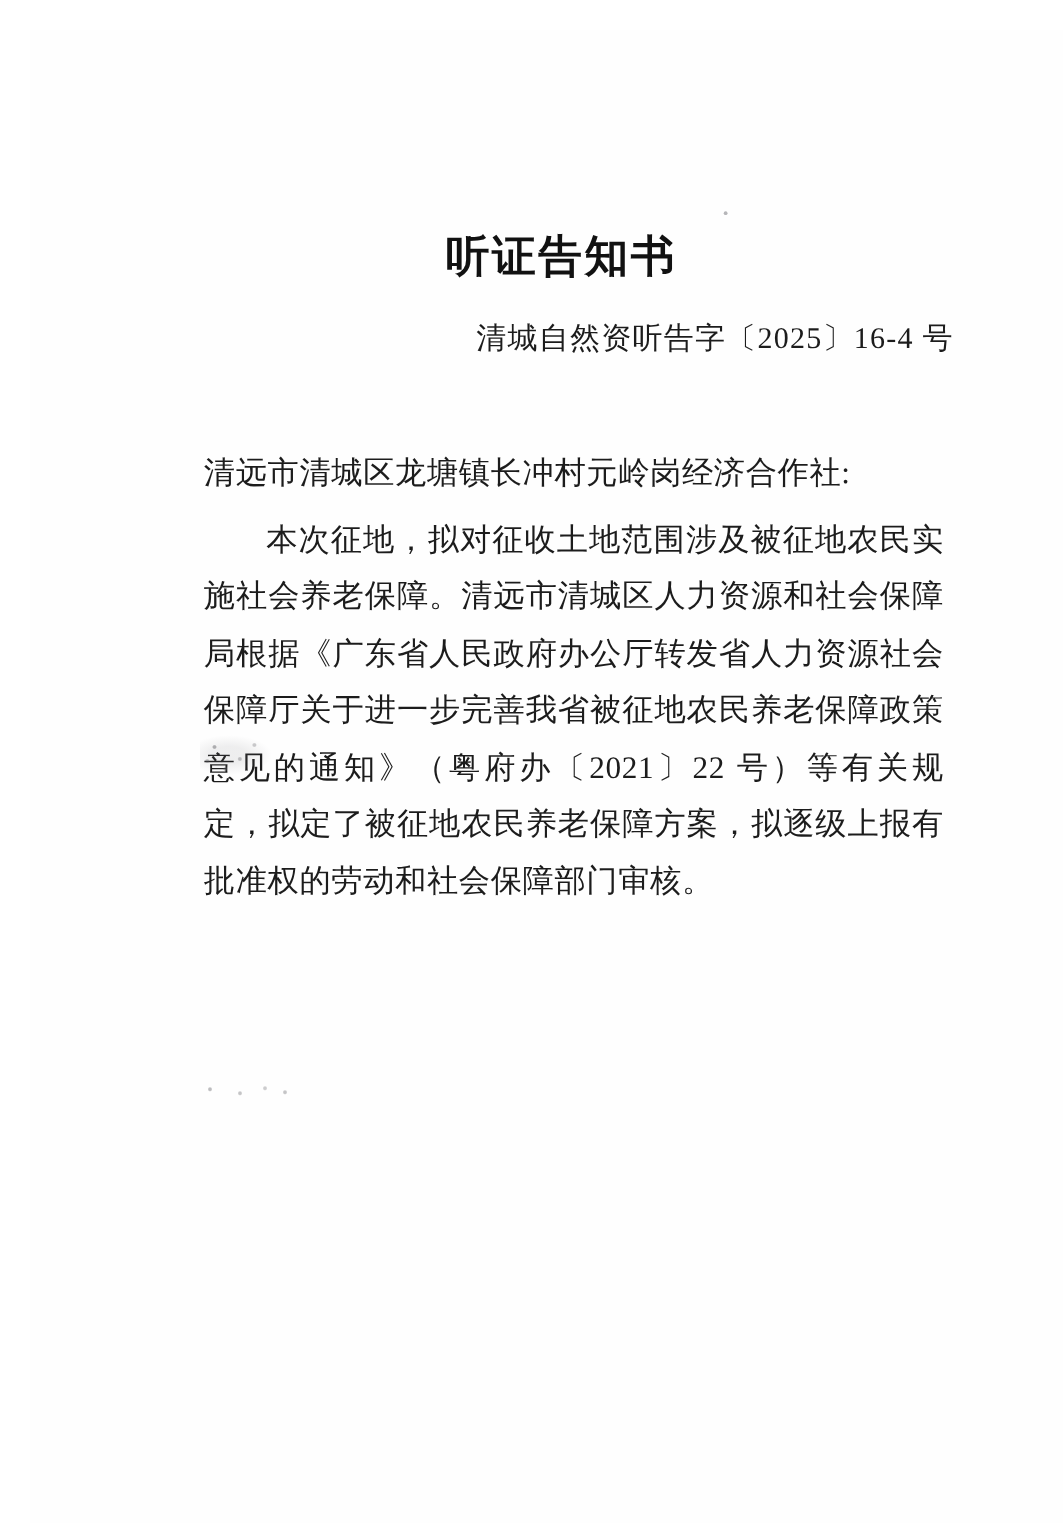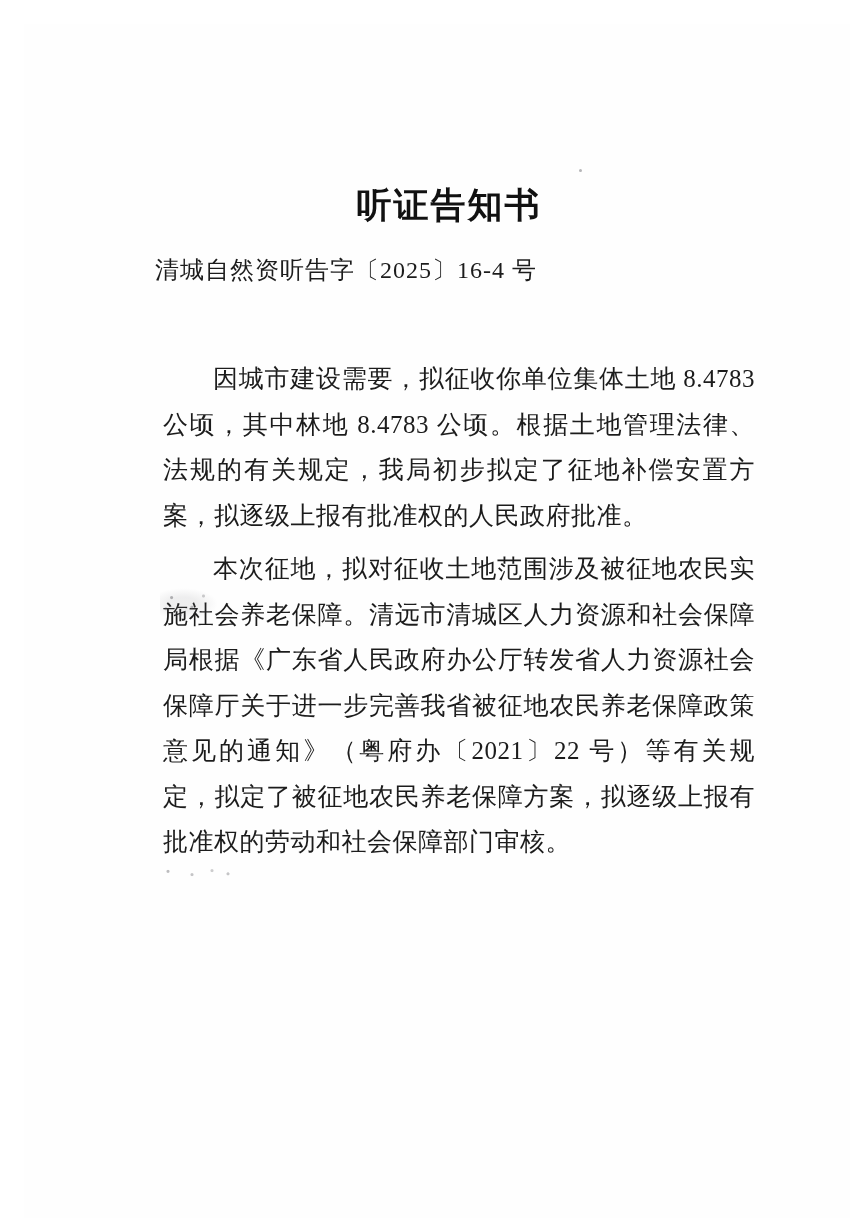--- a/index.html
+++ b/index.html
@@ -24,22 +24,22 @@
     text-align: center;
     font-size: 35px;
     font-weight: bold;
     letter-spacing: 2px;
     color: #111;
   }
   .doc-number {
     position: absolute;
     top: 222px;
     left: 123px;
-    right: 114px;
-    text-align: left;
+    right: 103px;
+    text-align: right;
     font-size: 24px;
     letter-spacing: 1px;
     white-space: nowrap;
   }
   .content {
     position: absolute;
     top: 316px;
     left: 123px;
     right: 103px;
     font-size: 25px;
@@ -110,22 +110,22 @@
 </head>
 <body>
 
 <div class="page">
 
   <h1 class="doc-title">听证告知书</h1>
 
   <div class="doc-number">清城自然资听告字〔2025〕16-4 号</div>
 
   <div class="content">
+    <p class="addressee">清远市清城区龙塘镇长冲村元岭岗经济合作社:</p>
 
-    <p class="body-paragraph">因城市建设需要，拟征收你单位集体土地 8.4783 公顷，其中林地 8.4783 公顷。根据土地管理法律、法规的有关规定，我局初步拟定了征地补偿安置方案，拟逐级上报有批准权的人民政府批准。</p>
 
     <p class="body-paragraph">本次征地，拟对征收土地范围涉及被征地农民实施社会养老保障。清远市清城区人力资源和社会保障局根据《广东省人民政府办公厅转发省人力资源社会保障厅关于进一步完善我省被征地农民养老保障政策意见的通知》（粤府办〔2021〕22 号）等有关规定，拟定了被征地农民养老保障方案，拟逐级上报有批准权的劳动和社会保障部门审核。</p>
 
   </div>
 
   <div class="smudge-1"></div>
   <div class="smudge-2"></div>
   <div class="speck"></div>
   <div class="edge-shadow-bl"></div>
   <div class="edge-shadow-br"></div>

